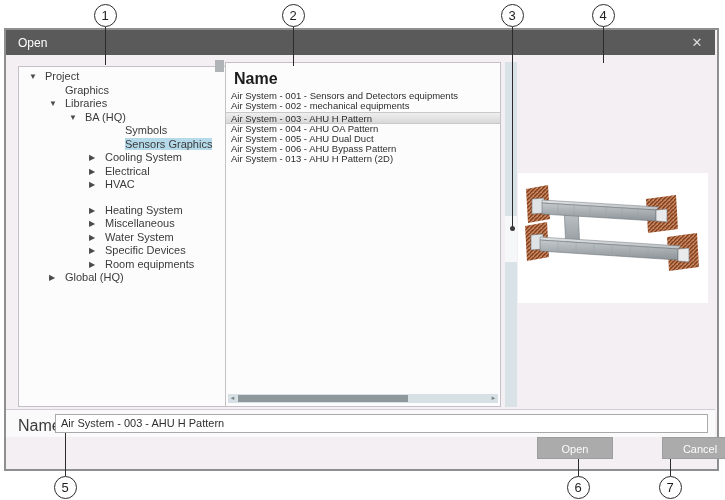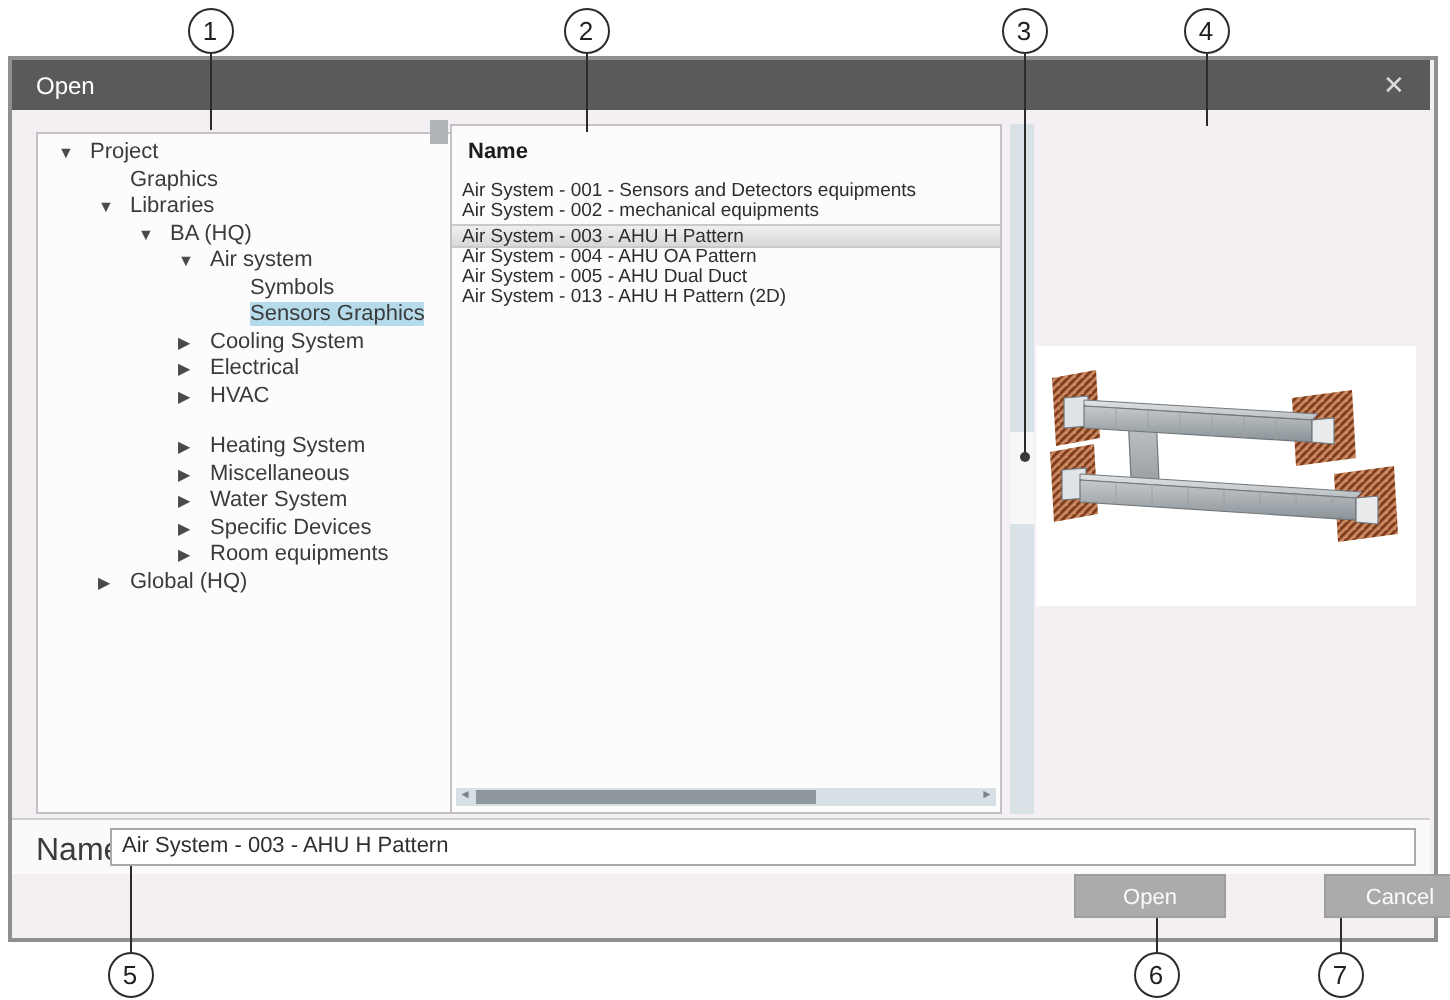--- a/index.html
+++ b/index.html
@@ -21,21 +21,21 @@
   .tree-row .expander{display:inline-block;width:16px;font-size:8px;color:#4a4a4a;vertical-align:top;}
   .tree-row.exp-expanded .expander::before{content:"▼";}
   .tree-row.exp-collapsed .expander::before{content:"▶";}
   .tree-row.selected .tree-label{background:var(--selection-blue);}
 
   .corner-grip{position:absolute;left:209px;top:30px;width:9px;height:12px;background:#b1b4b6;}
 
   
   .list-panel{position:absolute;left:219px;top:32px;width:276px;height:345px;
     background:var(--panel-bg);border:1px solid var(--panel-border);overflow:hidden;}
-  .list-header{position:absolute;left:8px;top:7px;font-size:11px;font-weight:bold;color:#1c1c1c;}
+  .list-header{position:absolute;left:8px;top:7px;font-size:16px;font-weight:bold;color:#1c1c1c;}
   .list-rows{position:absolute;left:0;top:28px;width:100%;}
   .list-row{height:10.3px;line-height:10.3px;font-size:9.5px;color:#2d2d2d;white-space:nowrap;
     overflow:hidden;padding-left:5px;}
   .list-row.selected{background:linear-gradient(#efefef,#d8d8d8);
     border-top:1px solid #c9c9c9;border-bottom:1px solid #c9c9c9;height:12px;line-height:11px;}
 
   
   .hscroll{position:absolute;left:2px;bottom:3px;width:270px;height:9px;background:var(--scroll-track);}
   .hscroll .arrow{position:absolute;top:0;width:9px;height:9px;font-size:6px;line-height:9px;
     text-align:center;color:#7c8488;}
@@ -92,23 +92,20 @@
         </div>
 
         <div class="tree-row exp-expanded" style="padding-left: 30px;">
           <span class="expander"></span><span class="tree-label">Libraries</span>
         </div>
 
         <div class="tree-row exp-expanded" style="padding-left: 50px;">
           <span class="expander"></span><span class="tree-label">BA (HQ)</span>
         </div>
 
-        <div class="tree-row exp-expanded" style="padding-left: 70px;">
-          <span class="expander"></span><span class="tree-label">Air system</span>
-        </div>
 
         <div class="tree-row exp-none" style="padding-left: 90px;">
           <span class="expander"></span><span class="tree-label">Symbols</span>
         </div>
 
         <div class="tree-row selected exp-none" style="padding-left: 90px;">
           <span class="expander"></span><span class="tree-label">Sensors Graphics</span>
         </div>
 
         <div class="tree-row exp-collapsed" style="padding-left: 70px;">
@@ -167,20 +164,23 @@
           </div>
 
           <div class="list-row">
             <span>Air System - 004 - AHU OA Pattern</span>
           </div>
 
           <div class="list-row">
             <span>Air System - 005 - AHU Dual Duct</span>
           </div>
 
+          <div class="list-row">
+            <span>Air System - 006 - AHU Bypass Pattern</span>
+          </div>
 
           <div class="list-row">
             <span>Air System - 013 - AHU H Pattern (2D)</span>
           </div>
         </div>
       <div class="hscroll">
         <span class="arrow left">◄</span>
         <div class="thumb"></div>
         <span class="arrow right">►</span>
       </div>

